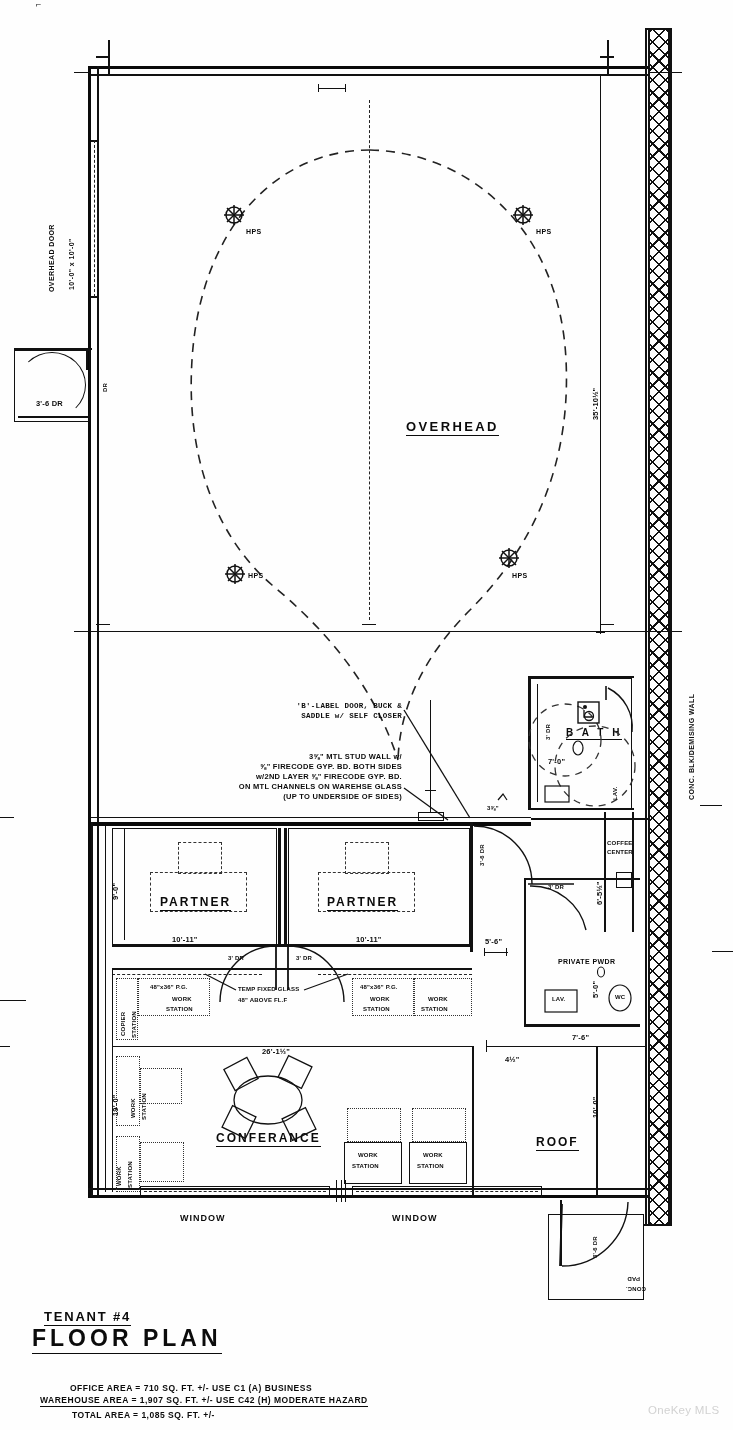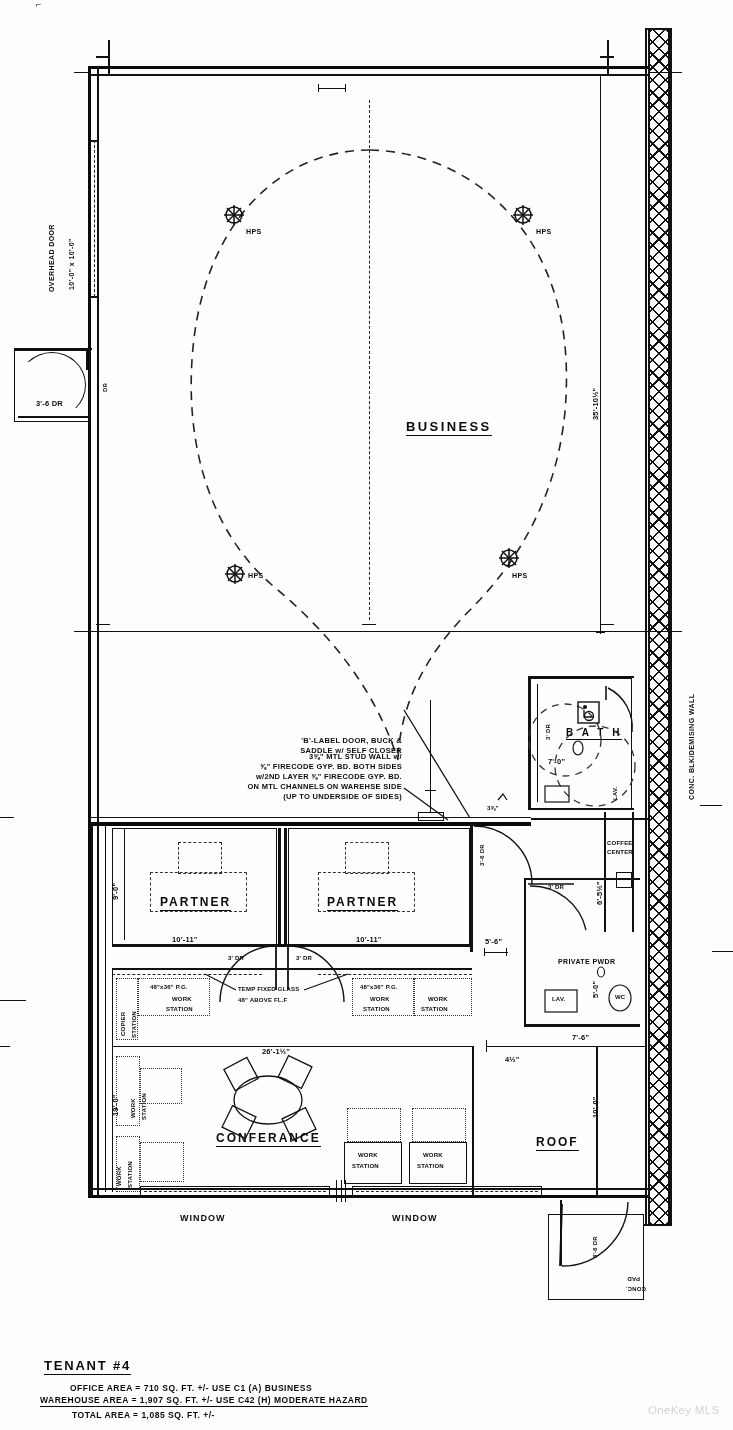--- a/index.html
+++ b/index.html
@@ -181,21 +181,21 @@
 
   <div class="box" style="left:14px; top:350px; width:76px; height:72px; border-width:1.5px;"></div>
   <div class="ln" style="left:14px; top:348px; width:78px; height:2px;"></div>
   <div class="swing swing-tr" style="left:18px; top:352px; width:68px; height:66px;"></div>
   <div class="ln" style="left:18px; top:416px; width:72px; height:2px;"></div>
   <div class="t dim" style="left:36px; top:400px;">3'-6 DR</div>
 
   <div class="ln" style="left:86px; top:350px; width:2px; height:20px;"></div>
   <div class="t rot90 lbl6" style="left:102px; top:392px;">DR</div>
 
-  <div class="t room" style="left:406px; top:420px;">BUSINESS</div>
+  <div class="t room" style="left:406px; top:420px;">OVERHEAD</div>
 
   <div class="ln" style="left:91px; top:631px; width:557px; height:1.4px;"></div>
   <div class="ln" style="left:74px; top:631px; width:18px; height:1.4px;"></div>
   <div class="ln" style="left:648px; top:631px; width:34px; height:1.4px;"></div>
   <div class="ln" style="left:96px; top:624px; width:14px; height:1.4px;"></div>
   <div class="ln" style="left:362px; top:624px; width:14px; height:1.4px;"></div>
   <div class="ln" style="left:600px; top:624px; width:14px; height:1.4px;"></div>
   <div class="dashv" style="left:369px; top:100px; height:520px;"></div>
 
   <svg class="ov" width="733" height="1430">
@@ -279,29 +279,29 @@
   <div class="t rot90 dim" style="left:596px; top:905px;">6'-5½"</div>
 
   <div class="lnw" style="left:91px; top:822px; width:440px; height:4px;"></div>
   <div class="ln" style="left:91px; top:817px; width:440px; height:1.2px;"></div>
   <div class="ln" style="left:531px; top:818px; width:118px; height:2.4px;"></div>
 
   <div class="box" style="left:418px; top:812px; width:26px; height:9px; border-width:1.4px;"></div>
   <div class="ln" style="left:430px; top:700px; width:1.3px; height:112px;"></div>
   <div class="ln" style="left:425px; top:790px; width:11px; height:1.3px;"></div>
 
-  <div class="t note" style="left:222px; top:736px; width:180px;">
+  <div class="t note" style="left:222px; top:702px; width:180px;font-family:Liberation Mono, monospace;">
     <span>'B'-LABEL DOOR, BUCK &amp;</span><br>
     <span>SADDLE w/ SELF CLOSER</span>
   </div>
   <div class="t note" style="left:162px; top:752px; width:240px;">
     <span>3⅝" MTL STUD WALL w/</span><br>
     <span>⅝" FIRECODE GYP. BD. BOTH SIDES</span><br>
     <span>w/2ND LAYER ⅝" FIRECODE GYP. BD.</span><br>
-    <span>ON MTL CHANNELS ON WAREHSE SIDE</span><br>
+    <span>ON MTL CHANNELS ON WAREHSE GLASS</span><br>
     <span>(UP TO UNDERSIDE OF SIDES)</span>
   </div>
   <svg class="ov" width="733" height="1430">
     <line x1="404" y1="710" x2="470" y2="818" stroke="#111" stroke-width="1.3"></line>
     <line x1="404" y1="788" x2="448" y2="820" stroke="#111" stroke-width="1.3"></line>
     <path d="M 498,800 l 5,-6 l 4,6" fill="none" stroke="#111" stroke-width="1.2"></path>
   </svg>
   <div class="t lbl6" style="left:487px; top:805px;">3⅝"</div>
 
   <div class="ln" style="left:91px; top:822px; width:2.4px; height:374px;"></div>
@@ -460,21 +460,22 @@
 
   <div class="ln" style="left:596px; top:1196px; width:52px; height:2.4px;"></div>
   <div class="ln" style="left:644px; top:1224px; width:28px; height:2px;"></div>
 
   <div class="ln" style="left:0px; top:1000px; width:26px; height:1px;"></div>
   <div class="ln" style="left:0px; top:1046px; width:10px; height:1px;"></div>
   <div class="ln" style="left:0px; top:817px; width:14px; height:1px;"></div>
   <div class="ln" style="left:700px; top:805px; width:22px; height:1px;"></div>
   <div class="ln" style="left:712px; top:951px; width:21px; height:1px;"></div>
 
-  <div class="t title-sub u" style="left:44px; top:1359px; padding-bottom:1px;">TENANT #4</div>
+  <div class="t title-main u" style="left:32px; top:1326px; padding-bottom:2px;">FLOOR PLAN</div>
+  <div class="t title-sub u" style="left:44px; top:1310px; padding-bottom:1px;">TENANT #4</div>
 
   <div class="t area-line" style="left:70px; top:1384px;">OFFICE AREA =  710 SQ. FT. +/-   USE C1 (A) BUSINESS</div>
   <div class="t area-line u" style="left:40px; top:1396px; padding-bottom:1px;">WAREHOUSE AREA = 1,907 SQ. FT. +/-   USE C42 (H) MODERATE HAZARD</div>
   <div class="t area-line" style="left:72px; top:1411px;">TOTAL AREA = 1,085 SQ. FT. +/-</div>
 
   <div class="watermark" style="left:648px; top:1404px;">OneKey MLS</div>
 
 </div>
 
 </body></html>

